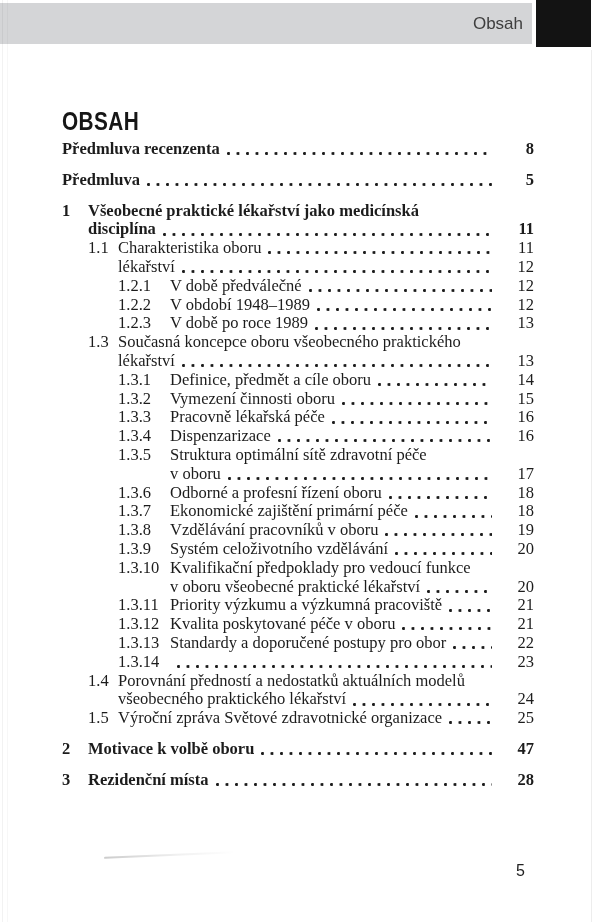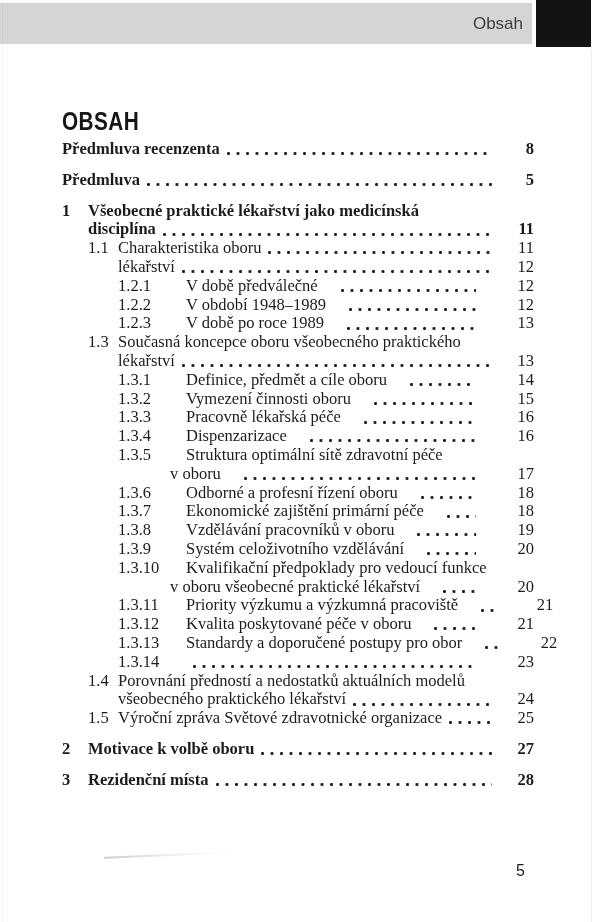--- a/index.html
+++ b/index.html
@@ -31,21 +31,21 @@
   .toc { position:absolute; top:140px; left:62px; right:62px; }
   .toc-entry.major { margin-top:12px; }
   .toc-entry:first-child { margin-top:0; }
   .toc-entry.bold { font-weight:700; }
   .toc-line { display:flex; align-items:baseline; line-height:18.8px; font-size:16.5px; }
   .num { flex:none; }
   .txt { white-space:nowrap; }
   .level-1 .num { width:26px; }
   .level-2 .toc-line { padding-left:26px; }
   .level-2 .num { width:30px; }
-  .level-3 .toc-line { padding-left:56px;gap:16px; }
+  .level-3 .toc-line { padding-left:56px; }
   .level-3 .num { width:52px; }
   .level-1 .toc-line.cont { padding-left:26px;align-items:center; }
   .level-2 .toc-line.cont { padding-left:56px; }
   .level-3 .toc-line.cont { padding-left:108px; }
   .leader {
     flex:1 0 14px; align-self:flex-end; height:3px;
     margin:0 0 3.5px 7px;
     background-image:radial-gradient(circle at 1.5px 1.5px, #1b1b1b 1.25px, transparent 1.75px);
     background-size:9.5px 3px; background-repeat:repeat-x;
   }
@@ -287,21 +287,21 @@
           <span class="txt">Výroční zpráva Světové zdravotnické organizace</span>
           <span class="leader"></span>
           <span class="pagenum">25</span>
         </div>
       </div>
       <div class="toc-entry level-1 bold major">
         <div class="toc-line">
           <span class="num">2</span>
           <span class="txt">Motivace k volbě oboru</span>
           <span class="leader"></span>
-          <span class="pagenum">27</span>
+          <span class="pagenum">47</span>
         </div>
       </div>
       <div class="toc-entry level-1 bold major">
         <div class="toc-line">
           <span class="num">3</span>
           <span class="txt">Rezidenční místa</span>
           <span class="leader"></span>
           <span class="pagenum">28</span>
         </div>
       </div>

